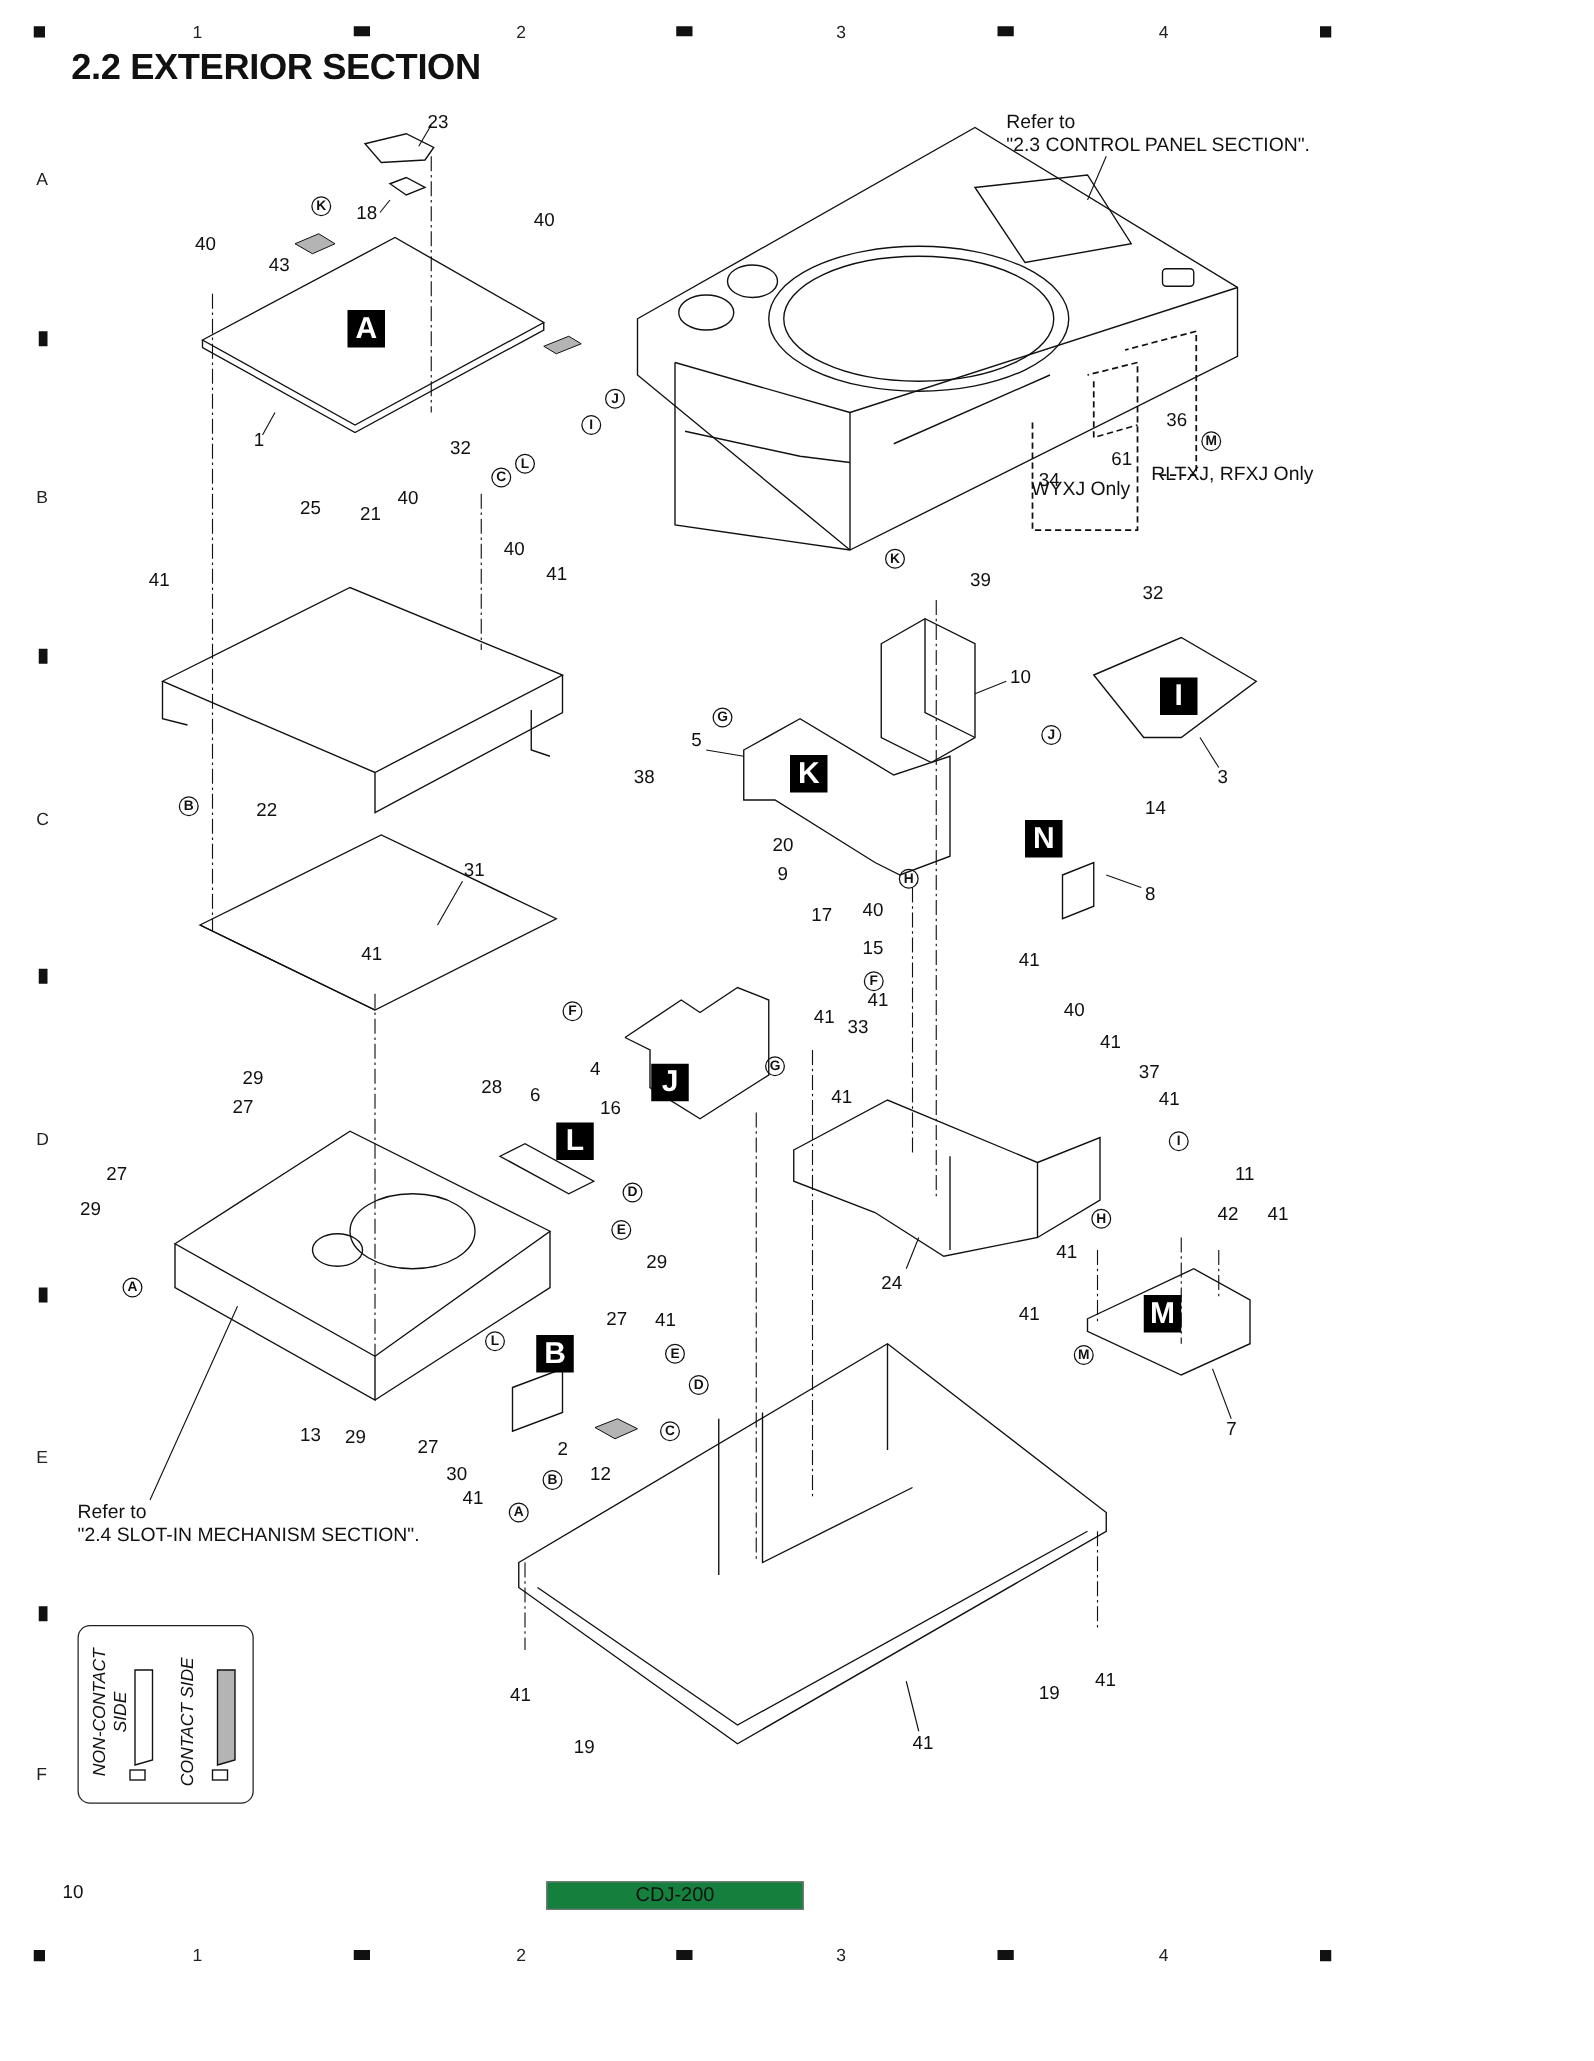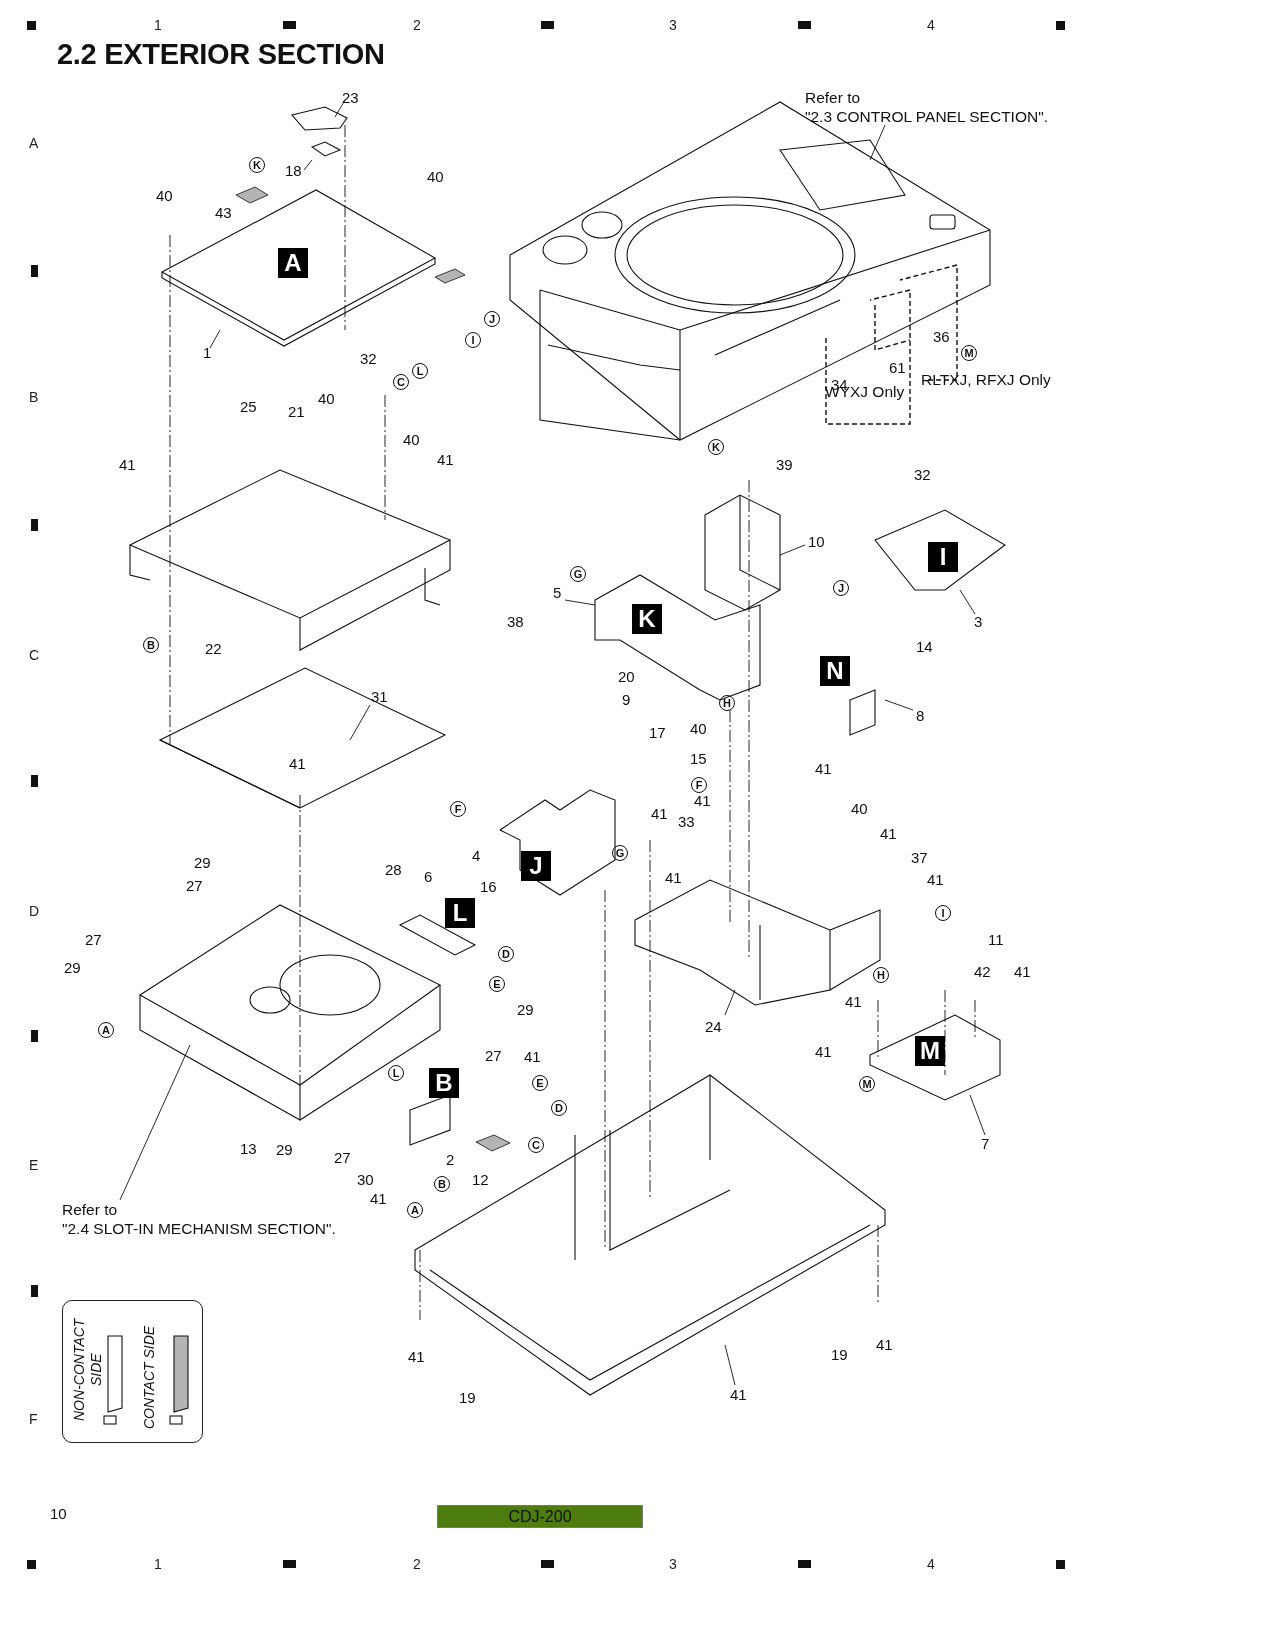--- a/index.html
+++ b/index.html
@@ -15,21 +15,21 @@
   .note { position:absolute; font-size:15.5px; line-height:19px; color:#111; white-space:pre; }
   .board-tag { position:absolute; background:#000; color:#fff; font-weight:bold; font-size:24px;
                width:30px; height:30px; display:flex; align-items:center; justify-content:center; }
   .conn { position:absolute; width:16px; height:16px; border:1.3px solid #111; border-radius:50%;
           font-size:11px; font-weight:bold; display:flex; align-items:center; justify-content:center; box-sizing:border-box; }
   svg.diagram { position:absolute; left:0; top:0; }
   .legend-box { position:absolute; left:62px; top:1300px; width:141px; height:143px; border:1.6px solid #222;
                 border-radius:10px; box-sizing:border-box; }
   .legend-text { position:absolute; font-size:14px; font-style:italic; transform:rotate(-90deg); transform-origin:left top; white-space:nowrap; }
   .footer-page { position:absolute; left:50px; top:1505px; font-size:15px; }
-  .footer-model { position:absolute; left:437px; top:1505px; width:206px; height:23px; background:#4d7c0f;
+  .footer-model { position:absolute; left:437px; top:1505px; width:206px; height:23px; background:#15803d;
                   border:1px solid #777; box-sizing:border-box; font-size:16px; text-align:center; line-height:21px; }
 </style>
 </head>
 <body>
 
 <div>
   <div class="grid-sq" style="left:27px;top:21px;"></div>
   <div class="grid-num" style="left:154px;top:17px;">1</div>
   <div class="grid-sq wide" style="left:283px;top:21px;"></div>
   <div class="grid-num" style="left:413px;top:17px;">2</div>

